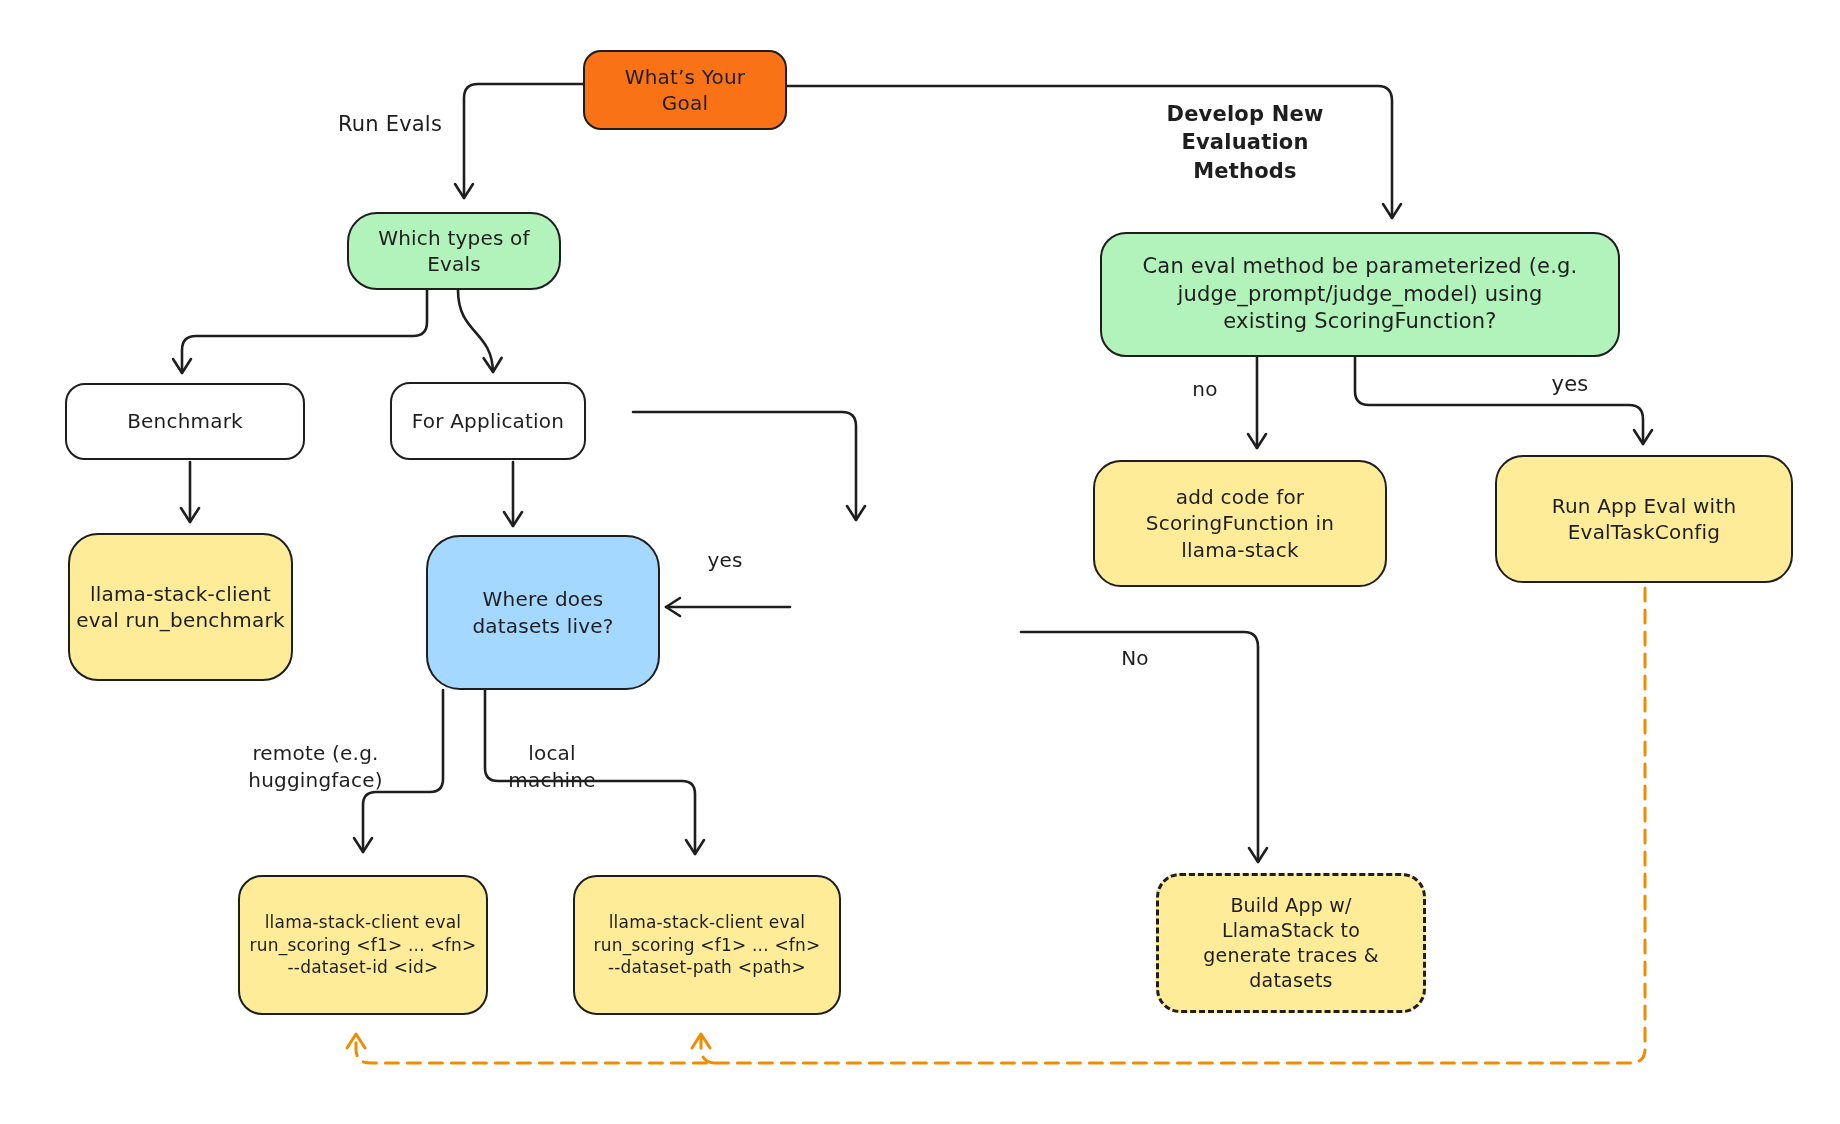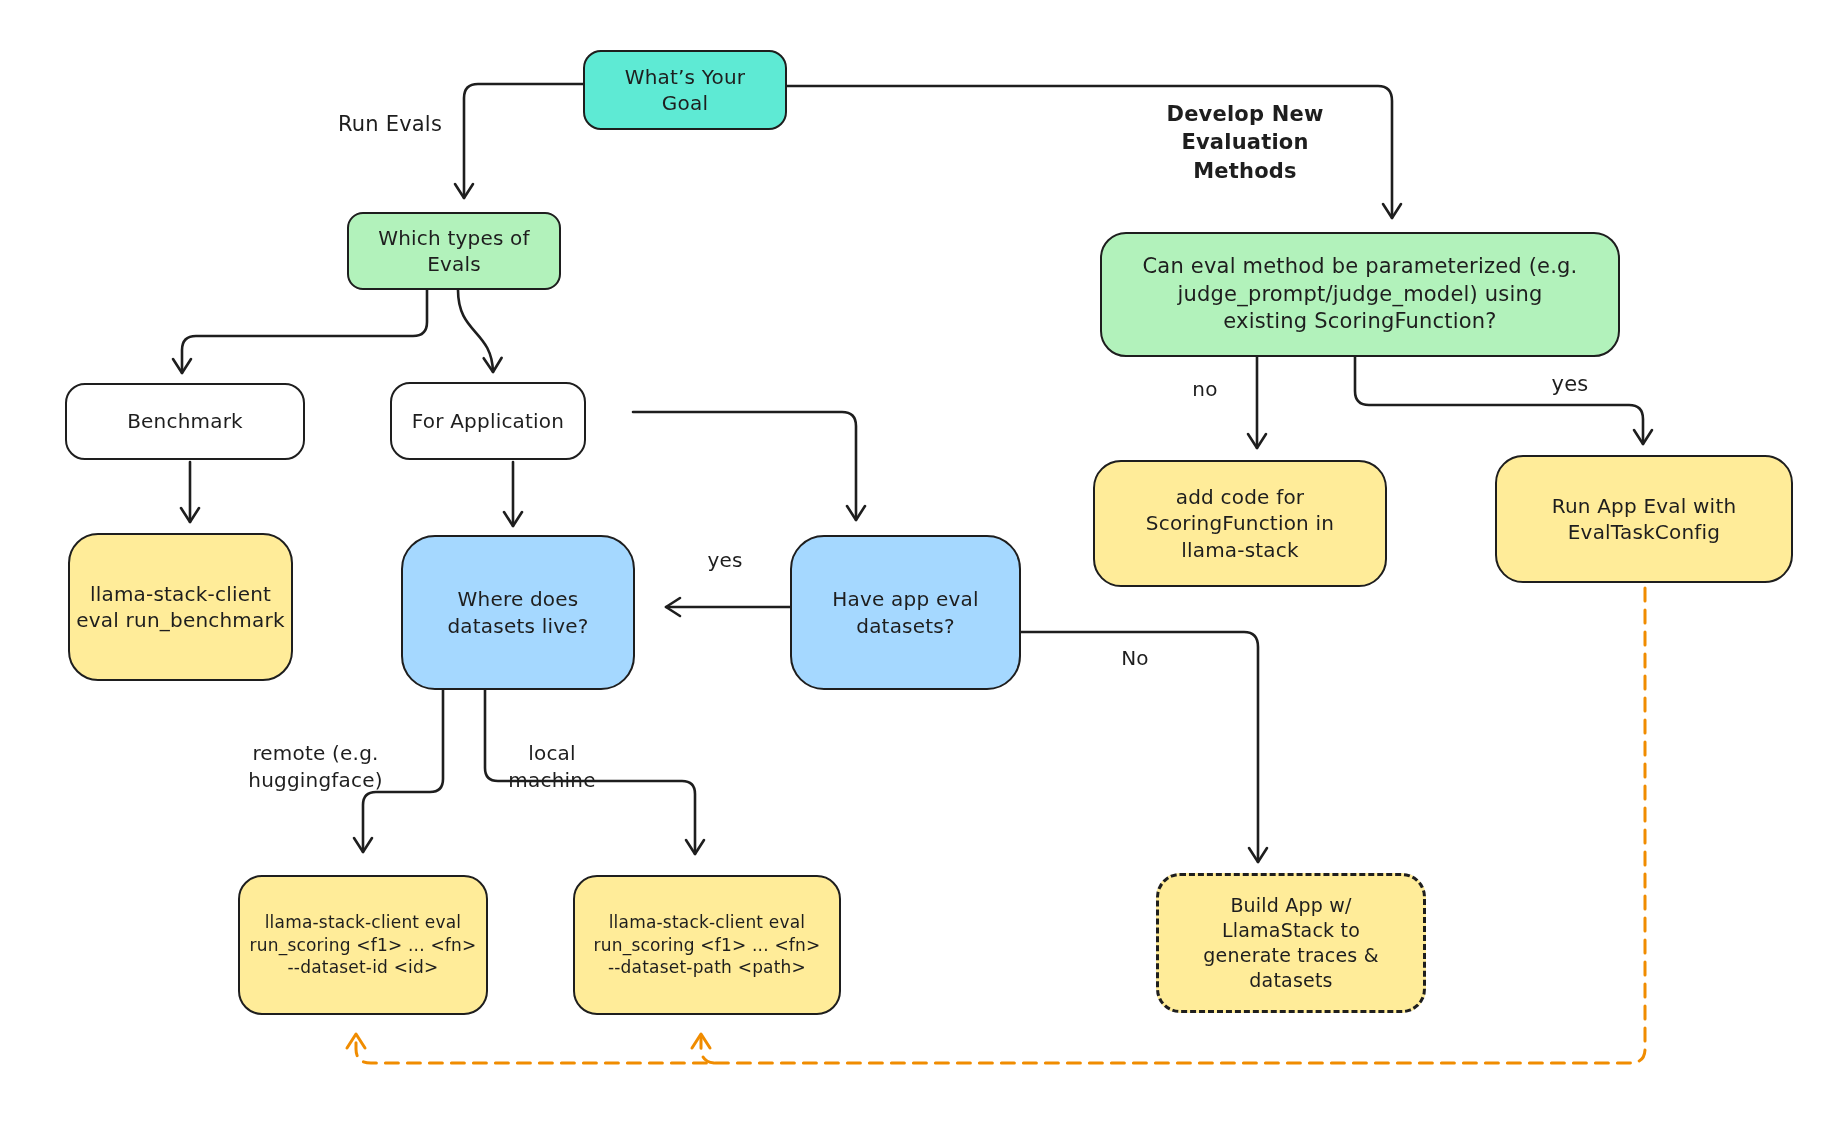--- a/index.html
+++ b/index.html
@@ -25,21 +25,21 @@
     background: #ffffff;
     display: flex;
     align-items: center;
     justify-content: center;
     text-align: center;
     white-space: pre-line;
     line-height: 1.32;
     letter-spacing: 0.2px;
     font-weight: 500;
   }
-  .fill-pink   { background: #5eead4; }
+  .fill-pink   { background: #f97316; }
   .fill-green  { background: #b2f2bb; }
   .fill-blue   { background: #a5d8ff; }
   .fill-yellow { background: #ffec99; }
   .fill-white  { background: #ffffff; }
   .dashed-border { border: 3.2px dashed #1e1e1e; }
   .edge-label {
     position: absolute;
     white-space: pre-line;
     text-align: center;
     line-height: 1.35;
@@ -78,35 +78,33 @@
     </g>
     <g fill="none" stroke="#f08c00" stroke-width="3" stroke-linecap="round" stroke-dasharray="13 9">
       <path d="M 1645 588 V 1049 Q 1645 1063 1630 1063 H 371 Q 356 1063 356 1049 V 1034" marker-end="url(#mOrange)"></path>
       <path d="M 714 1063 Q 701 1062 701 1048 V 1034" marker-end="url(#mOrange)"></path>
     </g>
   </svg>
 
   <div class="node fill-pink" style="left:583px; top:50px; width:204px; height:80px; border-radius:18px; font-size:20px;">What’s Your
 Goal</div>
 
-  <div class="node fill-green" style="left:347px; top:212px; width:214px; height:78px; border-radius:16px; font-size:20px;">Which types of
+  <div class="node fill-green" style="left:347px; top:212px; width:214px; height:78px; border-radius:30px; font-size:20px;">Which types of
 Evals</div>
 
   <div class="node fill-white" style="left:65px; top:383px; width:240px; height:77px; border-radius:20px; font-size:20px;">Benchmark</div>
 
   <div class="node fill-white" style="left:390px; top:382px; width:196px; height:78px; border-radius:20px; font-size:20px;text-align:center;">For Application</div>
 
   <div class="node fill-yellow" style="left:68px; top:533px; width:225px; height:148px; border-radius:30px; font-size:20px;">llama-stack-client
 eval run_benchmark</div>
 
-  <div class="node fill-blue" style="left:401px; top:535px; width:234px; height:155px; border-radius:34px; font-size:20px;">Where does
+  <div class="node fill-blue" style="left:426px; top:535px; width:234px; height:155px; border-radius:34px; font-size:20px;">Where does
 datasets live?</div>
 
-  <div class="node fill-blue" style="left:790px; top:535px; width:231px; height:155px; border-radius:34px; font-size:20px;">Have app eval
-datasets?</div>
 
   <div class="node fill-green" style="left:1100px; top:232px; width:520px; height:125px; border-radius:26px; font-size:21px;">Can eval method be parameterized (e.g.
 judge_prompt/judge_model) using
 existing ScoringFunction?</div>
 
   <div class="node fill-yellow" style="left:1093px; top:460px; width:294px; height:127px; border-radius:28px; font-size:20px;">add code for
 ScoringFunction in
 llama-stack</div>
 
   <div class="node fill-yellow" style="left:1495px; top:455px; width:298px; height:128px; border-radius:28px; font-size:20px;">Run App Eval with

